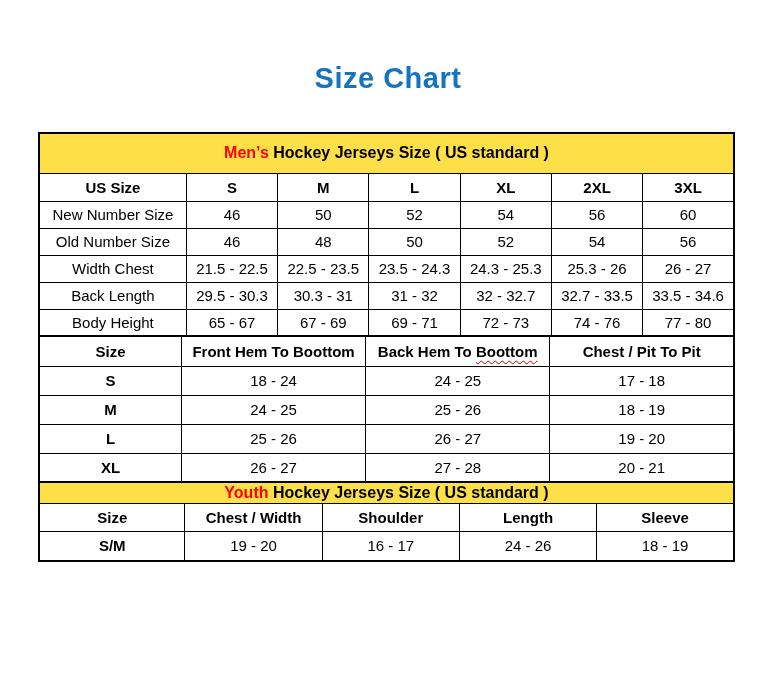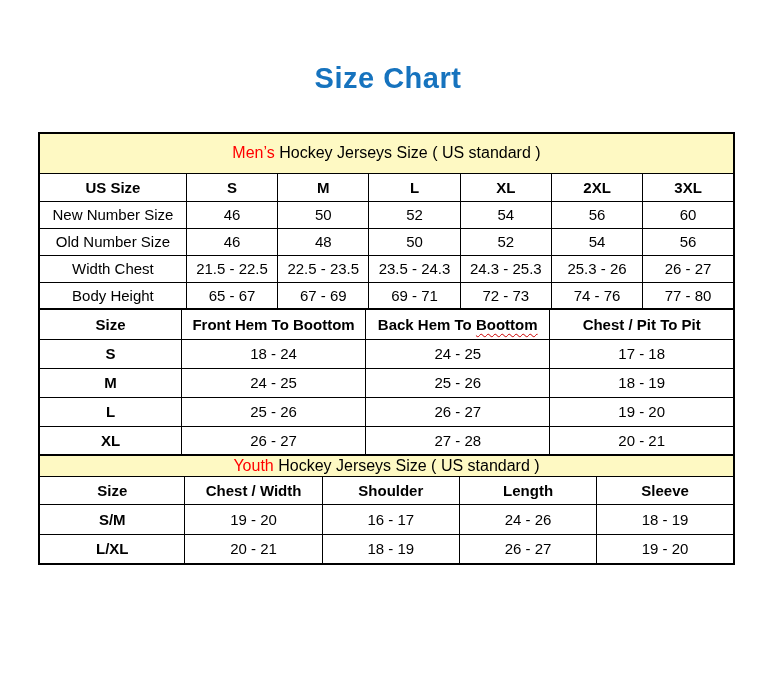--- a/index.html
+++ b/index.html
@@ -42,23 +42,23 @@
   }
   table.size-table th, table.size-table td {
     border: 1px solid #000000;
     text-align: center;
     vertical-align: middle;
     padding: 0 2px;
     overflow: hidden;
     white-space: nowrap;
   }
   th.band {
-    background: #fef9c3;
+    background: #fde047;
     font-size: 16px;
-    font-weight: 400;
+    font-weight: 700;
     border: 2px solid #000000;
   }
   th.band .hl { color: #ff0000; }
   
   table.mens   col { width: 13.13%; }
   table.mens   col.c0 { width: 21.2%; }
   table.womens col { width: 26.5%; }
   table.womens col.c0 { width: 20.5%; }
   table.youth  col { width: 19.75%; }
   table.youth  col.c0 { width: 21.0%; }
@@ -136,20 +136,29 @@
           <tr>
             <th>Width Chest</th>
             <td>21.5 - 22.5</td>
             <td>22.5 - 23.5</td>
             <td>23.5 - 24.3</td>
             <td>24.3 - 25.3</td>
             <td>25.3 - 26</td>
             <td>26 - 27</td>
           </tr>
           <tr>
+            <th>Back Length</th>
+            <td>29.5 - 30.3</td>
+            <td>30.3 - 31</td>
+            <td>31 - 32</td>
+            <td>32 - 32.7</td>
+            <td>32.7 - 33.5</td>
+            <td>33.5 - 34.6</td>
+          </tr>
+          <tr>
             <th>Body Height</th>
             <td>65 - 67</td>
             <td>67 - 69</td>
             <td>69 - 71</td>
             <td>72 - 73</td>
             <td>74 - 76</td>
             <td>77 - 80</td>
           </tr>
         </tbody>
       </table>
@@ -216,23 +225,16 @@
           </tr>
         </thead>
         <tbody>
           <tr>
             <th>S/M</th>
             <td>19 - 20</td>
             <td>16 - 17</td>
             <td>24 - 26</td>
             <td>18 - 19</td>
           </tr>
-          <tr>
-            <th>L/XL</th>
-            <td>20 - 21</td>
-            <td>18 - 19</td>
-            <td>26 - 27</td>
-            <td>19 - 20</td>
-          </tr>
         </tbody>
       </table>
     </div>
 </div>
 
 </body></html>

